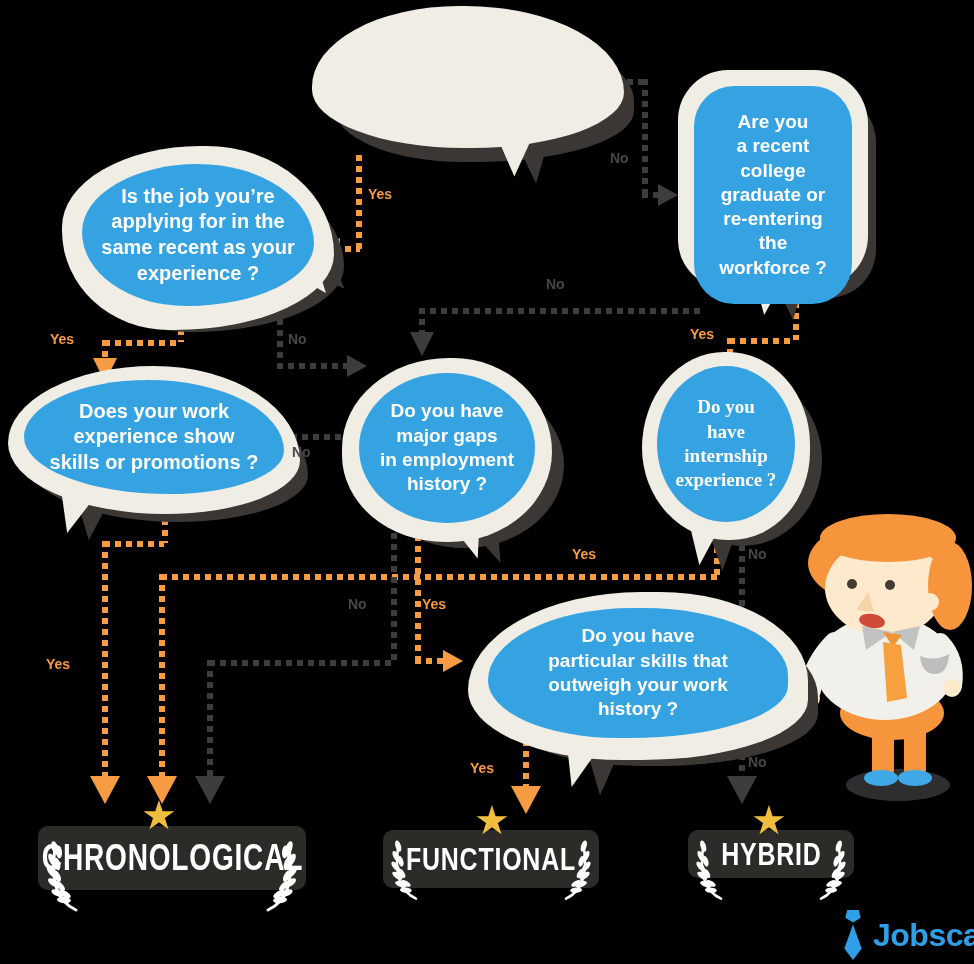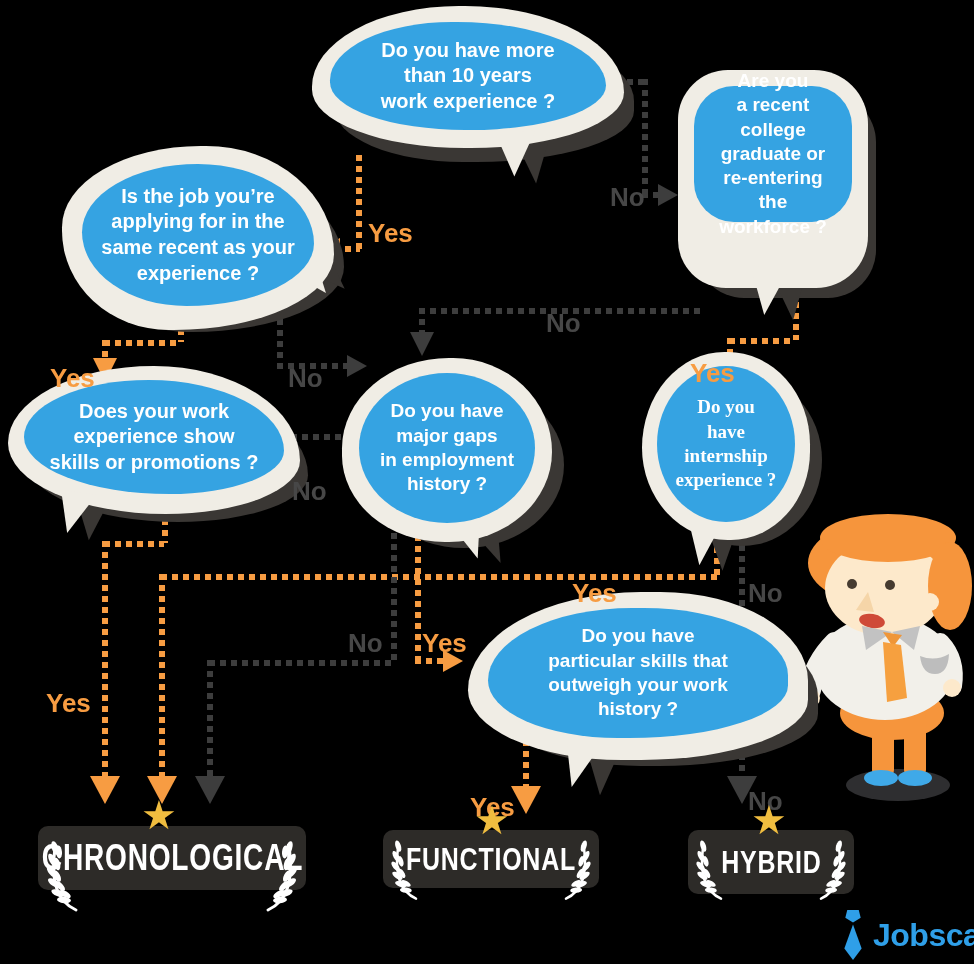--- a/index.html
+++ b/index.html
@@ -27,21 +27,21 @@
       border-left:12px solid transparent;border-right:12px solid transparent;
       border-top:24px solid currentColor;}
   .ad.big{border-left-width:15px;border-right-width:15px;border-top-width:28px;}
   .ar{position:absolute;width:0;height:0;z-index:3;
       border-top:11px solid transparent;border-bottom:11px solid transparent;
       border-left:20px solid currentColor;}
   .al{position:absolute;width:0;height:0;z-index:3;
       border-top:11px solid transparent;border-bottom:11px solid transparent;
       border-right:20px solid currentColor;}
   
-  .lbl{position:absolute;font-weight:700;font-size:26px;z-index:6;margin-top:32px;}
+  .lbl{position:absolute;font-weight:700;font-size:14px;z-index:6;}
   .lbl.orange{color:#f79c42;}
   .lbl.gray{color:#474747;}
   
   .badge{position:absolute;background:#2d2b28;border-radius:10px;z-index:5;
          display:flex;align-items:center;justify-content:center;}
   .badge-text{color:#fff;font-weight:700;letter-spacing:1px;transform:scaleX(0.78);
               white-space:nowrap;}
   .star{position:absolute;color:#f0bd3f;font-size:40px;line-height:1;z-index:6;}
   .laurel{position:absolute;width:34px;height:78px;z-index:6;}
   .laurel.flip{transform:scaleX(-1);}
@@ -126,42 +126,39 @@
   <div class="lbl gray" style="left:748px;top:546px;">No</div>
 
   <div class="dh gray" style="left:704px;top:662px;width:38px;"></div>
   <div class="lbl gray" style="left:748px;top:754px;">No</div>
 
   <div class="bubble" style="left:312px;top:6px;width:320px;height:150px;">
     <div class="b-shadow" style="left:22px;top:28px;width:300px;height:128px;border-radius:48% 52% 55% 45%/60% 55% 42% 45%;"></div>
     <div class="tail dark" style="left:208px;top:128px;border-left:10px solid transparent;border-right:28px solid transparent;border-top:48px solid #3a3734;transform:rotate(-14deg);"></div>
     <div class="b-outer" style="left:0;top:0;width:312px;height:142px;border-radius:48% 52% 50% 50%/58% 62% 40% 42%;"></div>
     <div class="tail cream" style="left:186px;top:126px;border-left:14px solid transparent;border-right:26px solid transparent;border-top:44px solid #f0ede5;transform:rotate(-6deg);"></div>
-    <div class="b-inner" style="left:18px;top:16px;width:276px;height:108px;font-size:20px;border-radius:45% 55% 50% 50%/55% 60% 42% 45%;">Do you have more
-than 10 years
-work experience ?</div>
   </div>
 
   <div class="bubble" style="left:62px;top:146px;width:280px;height:192px;">
     <div class="b-shadow" style="left:24px;top:28px;width:258px;height:158px;border-radius:52% 48% 60% 40%/45% 60% 42% 55%;"></div>
     <div class="tail dark" style="left:246px;top:106px;border-left:24px solid transparent;border-right:10px solid transparent;border-top:46px solid #3a3734;transform:rotate(-38deg);"></div>
     <div class="b-outer" style="left:0;top:0;width:272px;height:184px;border-radius:52% 48% 60% 40%/45% 60% 42% 55%;"></div>
     <div class="tail cream" style="left:228px;top:110px;border-left:26px solid transparent;border-right:10px solid transparent;border-top:44px solid #f0ede5;transform:rotate(-30deg);"></div>
     <div class="b-inner" style="left:20px;top:18px;width:232px;height:142px;font-size:20px;border-radius:50% 50% 55% 45%/48% 56% 44% 52%;">Is the job you’re
 applying for in the
 same recent as your
 experience  ?</div>
   </div>
 
   <div class="bubble" style="left:678px;top:70px;width:198px;height:230px;">
     <div class="b-shadow" style="left:18px;top:24px;width:180px;height:204px;border-radius:48px;"></div>
     <div class="tail dark" style="left:90px;top:200px;border-left:26px solid transparent;border-right:12px solid transparent;border-top:50px solid #3a3734;transform:rotate(2deg);"></div>
     <div class="b-outer" style="left:0;top:0;width:190px;height:218px;border-radius:50px 54px 52px 48px;"></div>
     <div class="tail cream" style="left:66px;top:198px;border-left:26px solid transparent;border-right:12px solid transparent;border-top:46px solid #f0ede5;transform:rotate(14deg);"></div>
-    <div class="b-inner" style="left:16px;top:16px;width:158px;height:136px;font-size:19px;border-radius:40px;">Are you
+    <div class="b-inner" style="left:16px;top:16px;width:158px;height:218px;font-size:19px;border-radius:40px;">Are you
 a recent
 college
 graduate or
 re-entering
 the
 workforce ?</div>
   </div>
 
   <div class="bubble" style="left:8px;top:366px;width:300px;height:162px;">
     <div class="b-shadow" style="left:18px;top:26px;width:282px;height:130px;border-radius:50% 50% 46% 54%/52% 64% 36% 48%;"></div>
@@ -270,21 +267,21 @@
         <ellipse cx="12" cy="57" rx="3.2" ry="7" transform="rotate(-70 12 57)"></ellipse>
         <ellipse cx="18" cy="64" rx="3.2" ry="7" transform="rotate(-85 18 64)"></ellipse>
         <ellipse cx="12" cy="30" rx="3" ry="6.4" transform="rotate(-15 12 30)"></ellipse>
         <ellipse cx="13" cy="44" rx="3" ry="6.4" transform="rotate(-35 13 44)"></ellipse>
         <ellipse cx="18" cy="56" rx="3" ry="6.4" transform="rotate(-60 18 56)"></ellipse>
       </g>
     </svg>
   </div>
 
   <span class="star" style="left:751px;top:800px;">★</span>
-  <div class="badge" style="left:688px;top:830px;width:166px;height:64px;">
+  <div class="badge" style="left:688px;top:830px;width:166px;height:48px;">
     <svg class="laurel" style="left:5px;top:6px;height:66px;" viewBox="0 0 34 78">
       <path d="M30 74 C 12 66, 4 46, 9 12" fill="none" stroke="#fff" stroke-width="3" stroke-linecap="round"></path>
       <g fill="#fff">
         <ellipse cx="9" cy="12" rx="3.2" ry="7" transform="rotate(-18 9 12)"></ellipse>
         <ellipse cx="6.5" cy="24" rx="3.2" ry="7" transform="rotate(-28 6.5 24)"></ellipse>
         <ellipse cx="6" cy="36" rx="3.2" ry="7" transform="rotate(-40 6 36)"></ellipse>
         <ellipse cx="8" cy="47" rx="3.2" ry="7" transform="rotate(-55 8 47)"></ellipse>
         <ellipse cx="12" cy="57" rx="3.2" ry="7" transform="rotate(-70 12 57)"></ellipse>
         <ellipse cx="18" cy="64" rx="3.2" ry="7" transform="rotate(-85 18 64)"></ellipse>
         <ellipse cx="12" cy="30" rx="3" ry="6.4" transform="rotate(-15 12 30)"></ellipse>

